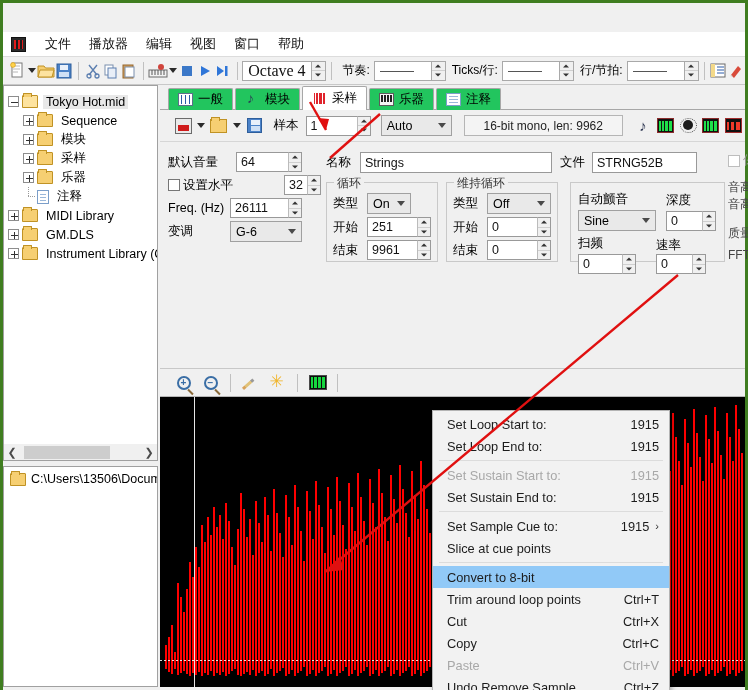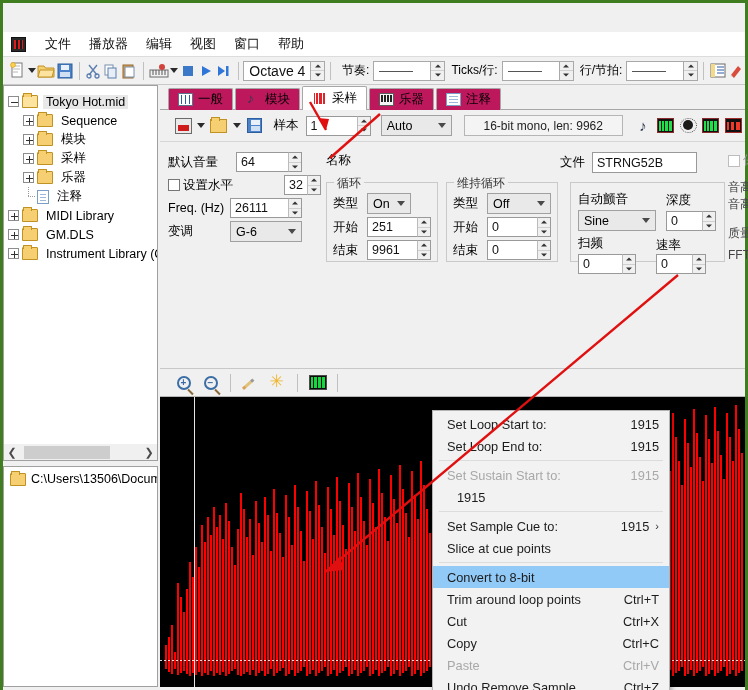--- a/index.html
+++ b/index.html
@@ -51,22 +51,22 @@
   .tb-btn { width:24px; height:23px; display:flex; align-items:center; justify-content:center; }
   .tb-arrow { width:13px; height:23px; display:flex; align-items:center; justify-content:center; }
   .tb-sep { width:1px; height:18px; background:#c0c0c0; margin:0 5px; }
   .tb-label { font-size:12px; padding:0 4px 0 6px; white-space:nowrap; }
 
   .spin-field {
     display:flex; align-items:center; height:20px;
     border:1px solid #a9a9a9; background:#fff;
   }
   .spin-field .sf-text {
-    font-family:Liberation Sans, sans-serif;
-    font-size:14px; padding:0 5px; min-width:56px; line-height:18px;
+    font-family:Liberation Serif, serif;
+    font-size:16px; padding:0 5px; min-width:56px; line-height:18px;
     white-space:nowrap; color:#111;
   }
   .spin-btns {
     width:14px; height:18px; border-left:1px solid #a9a9a9; background:#f0f0f0;
     display:flex; flex-direction:column; flex:none;
   }
   .spin-btns i {
     flex:1; display:block; position:relative;
   }
   .spin-btns i:first-child { border-bottom:1px solid #cfcfcf; }
@@ -128,21 +128,21 @@
   }
   .path-row { display:flex; align-items:center; height:19px; padding:5px 0 0 6px; font-size:12.5px; white-space:nowrap; }
 
   
   .main-panel { position:absolute; left:160px; top:85px; width:585px; height:602px; background:#f0f0f0; }
 
   .tabs { height:25px; display:flex; align-items:flex-end; padding-left:8px;
           border-bottom:1px solid #a7a7a7; background:#f0f0f0; }
   .tab {
     display:flex; align-items:center; gap:5px; height:22px; padding:0 9px;
-    border:1px solid #a7a7a7; border-bottom:none; background:#be185d;
+    border:1px solid #a7a7a7; border-bottom:none; background:#22c55e;
     margin-right:2px; font-size:12.5px; border-radius:2px 2px 0 0; position:relative; top:1px;
   }
   .tab.active { background:#ffffff; height:24px; top:1px; z-index:2; }
   .tab .ticon { width:15px; height:13px; flex:none; }
 
   
   .ic-general { background:#fff; border:1px solid #5d6f8a; position:relative; }
   .ic-general::after{ content:""; position:absolute; left:2px; top:1px; width:1px; height:9px;
     background:#2a5ba8; box-shadow:4px 0 0 #2a5ba8, 8px 0 0 #2a5ba8; }
   .ic-note { position:relative; }
@@ -602,20 +602,21 @@
           <span class="fld-label" style="width:62px;">变调</span>
           <div class="combo" style="width:72px;">
             <span>G-6</span>
             <span class="chev"></span>
           </div>
         </div>
       </div>
 
       <div style="position:absolute; left:166px; top:10px; display:flex; align-items:center;">
         <span class="fld-label" style="width:34px;">名称</span>
+        <span class="txtbox" style="width:192px; height:21px;">Strings</span>
       </div>
 
       <div style="position:absolute; left:400px; top:10px; display:flex; align-items:center;">
         <span class="fld-label" style="width:32px;">文件</span>
         <span class="txtbox" style="width:105px; height:21px;">STRNG52B</span>
       </div>
 
       <div class="grp" style="left:166px; top:40px; width:112px; height:80px;">
         <span class="grp-title">循环</span>
         <div style="padding:10px 0 0 6px;">
@@ -977,20 +978,21 @@
     <div class="ctx-item">
       <span class="ci-label">Set Loop End to:</span>
       <span class="ci-value">1915</span>
     </div>
     <div class="ctx-sep"></div>
     <div class="ctx-item disabled">
       <span class="ci-label">Set Sustain Start to:</span>
       <span class="ci-value">1915</span>
     </div>
     <div class="ctx-item">
+      <span class="ci-label">Set Sustain End to:</span>
       <span class="ci-value">1915</span>
     </div>
     <div class="ctx-sep"></div>
     <div class="ctx-item">
       <span class="ci-label">Set Sample Cue to:</span>
       <span class="ci-value">1915</span>
       <span class="submenu-arrow">›</span>
     </div>
     <div class="ctx-item">
       <span class="ci-label">Slice at cue points</span>

